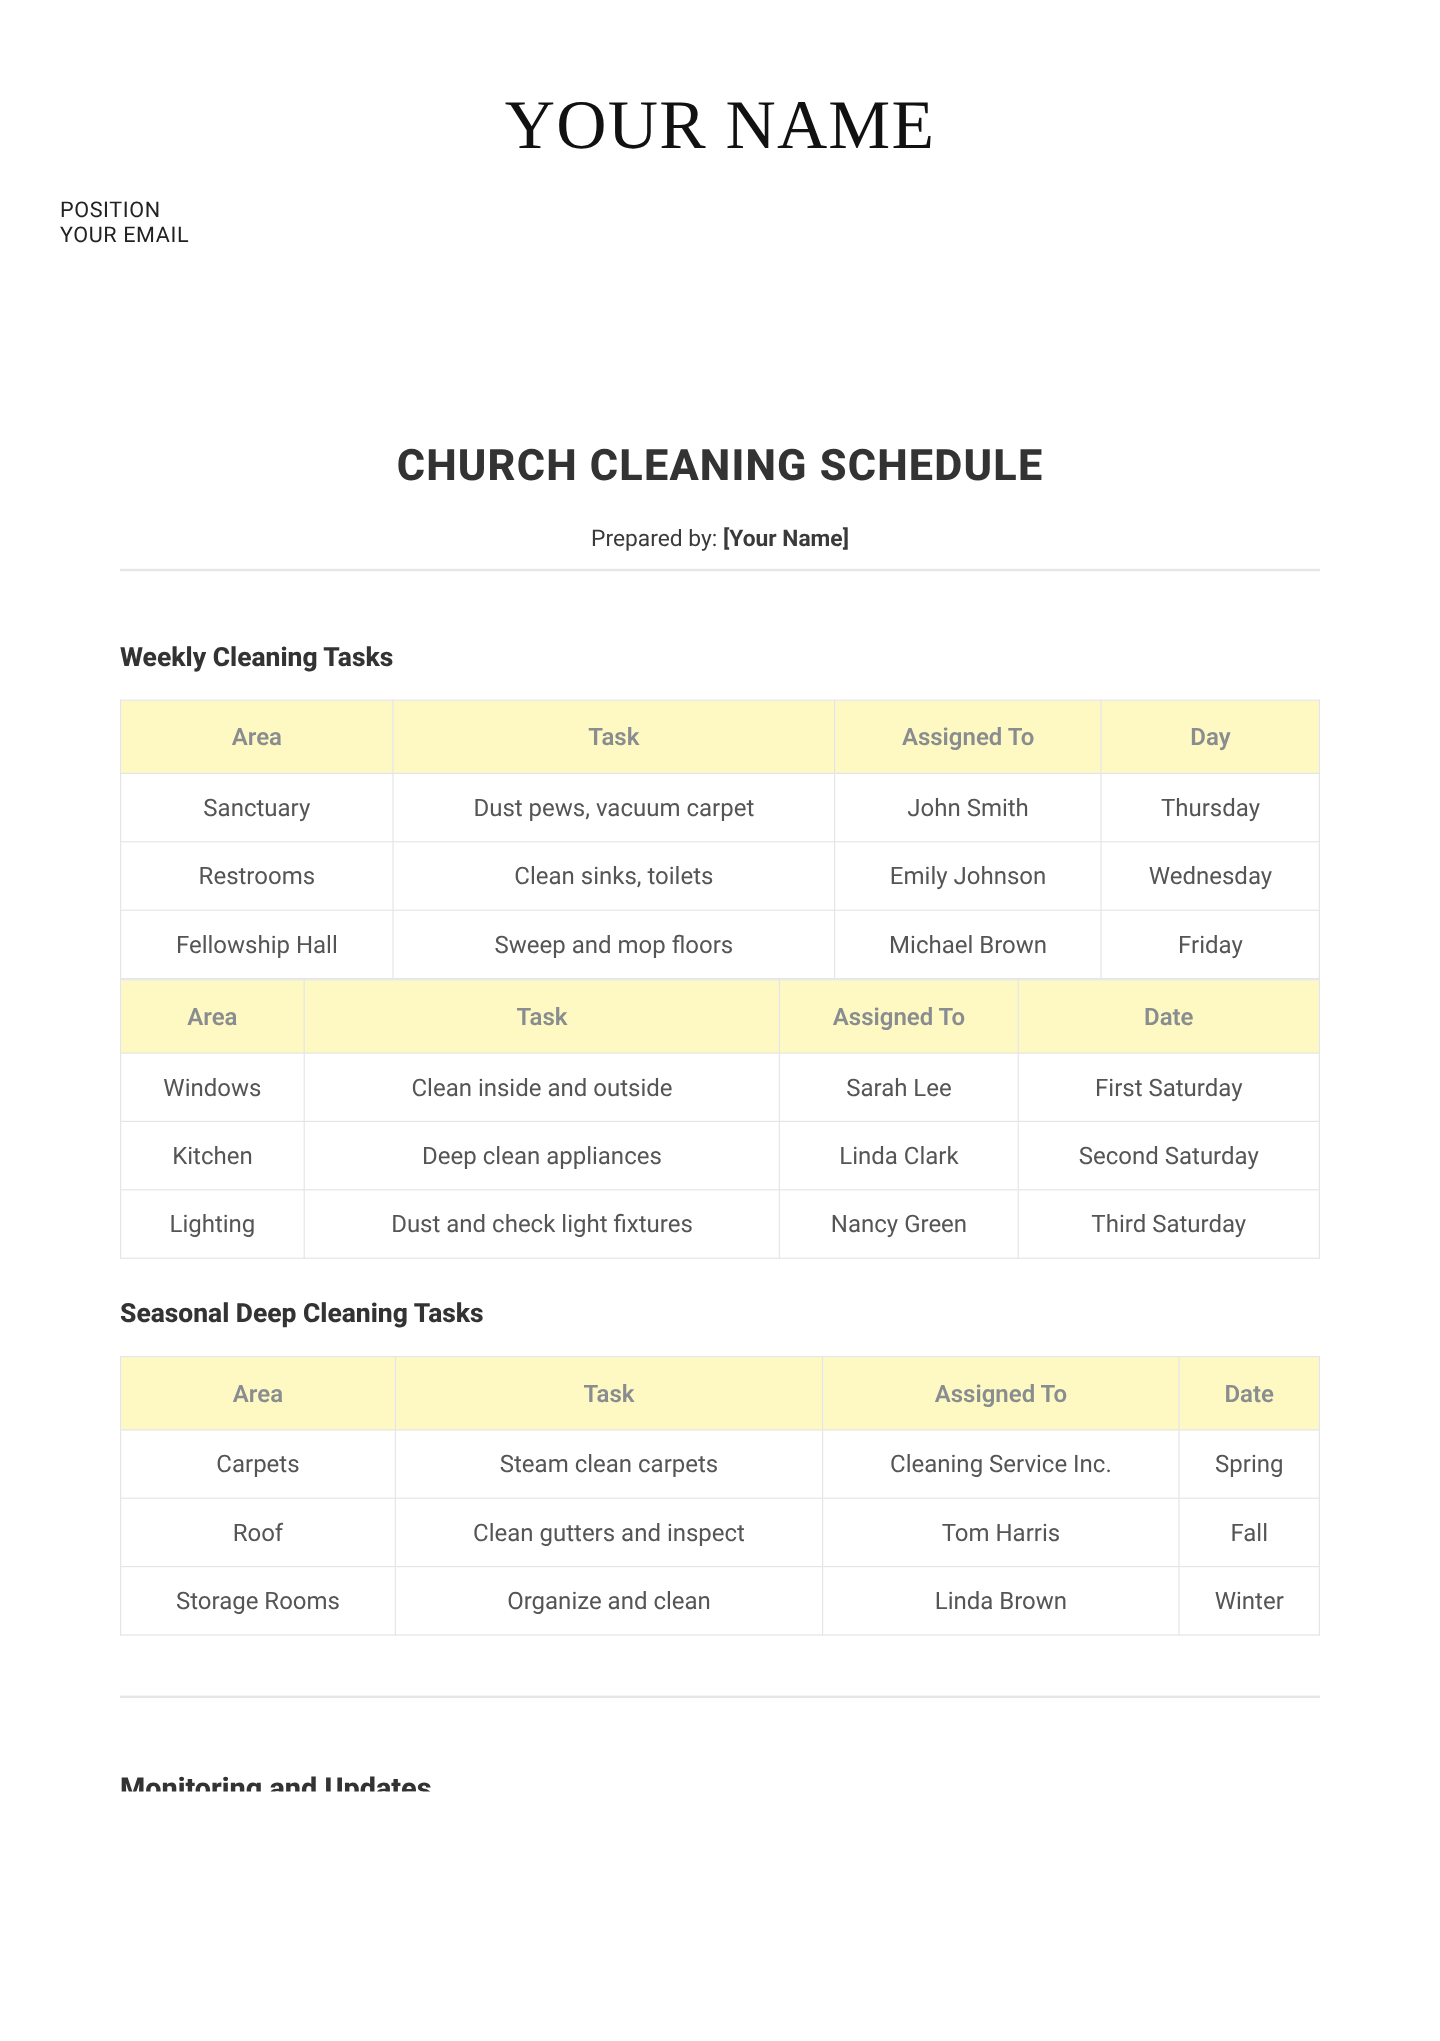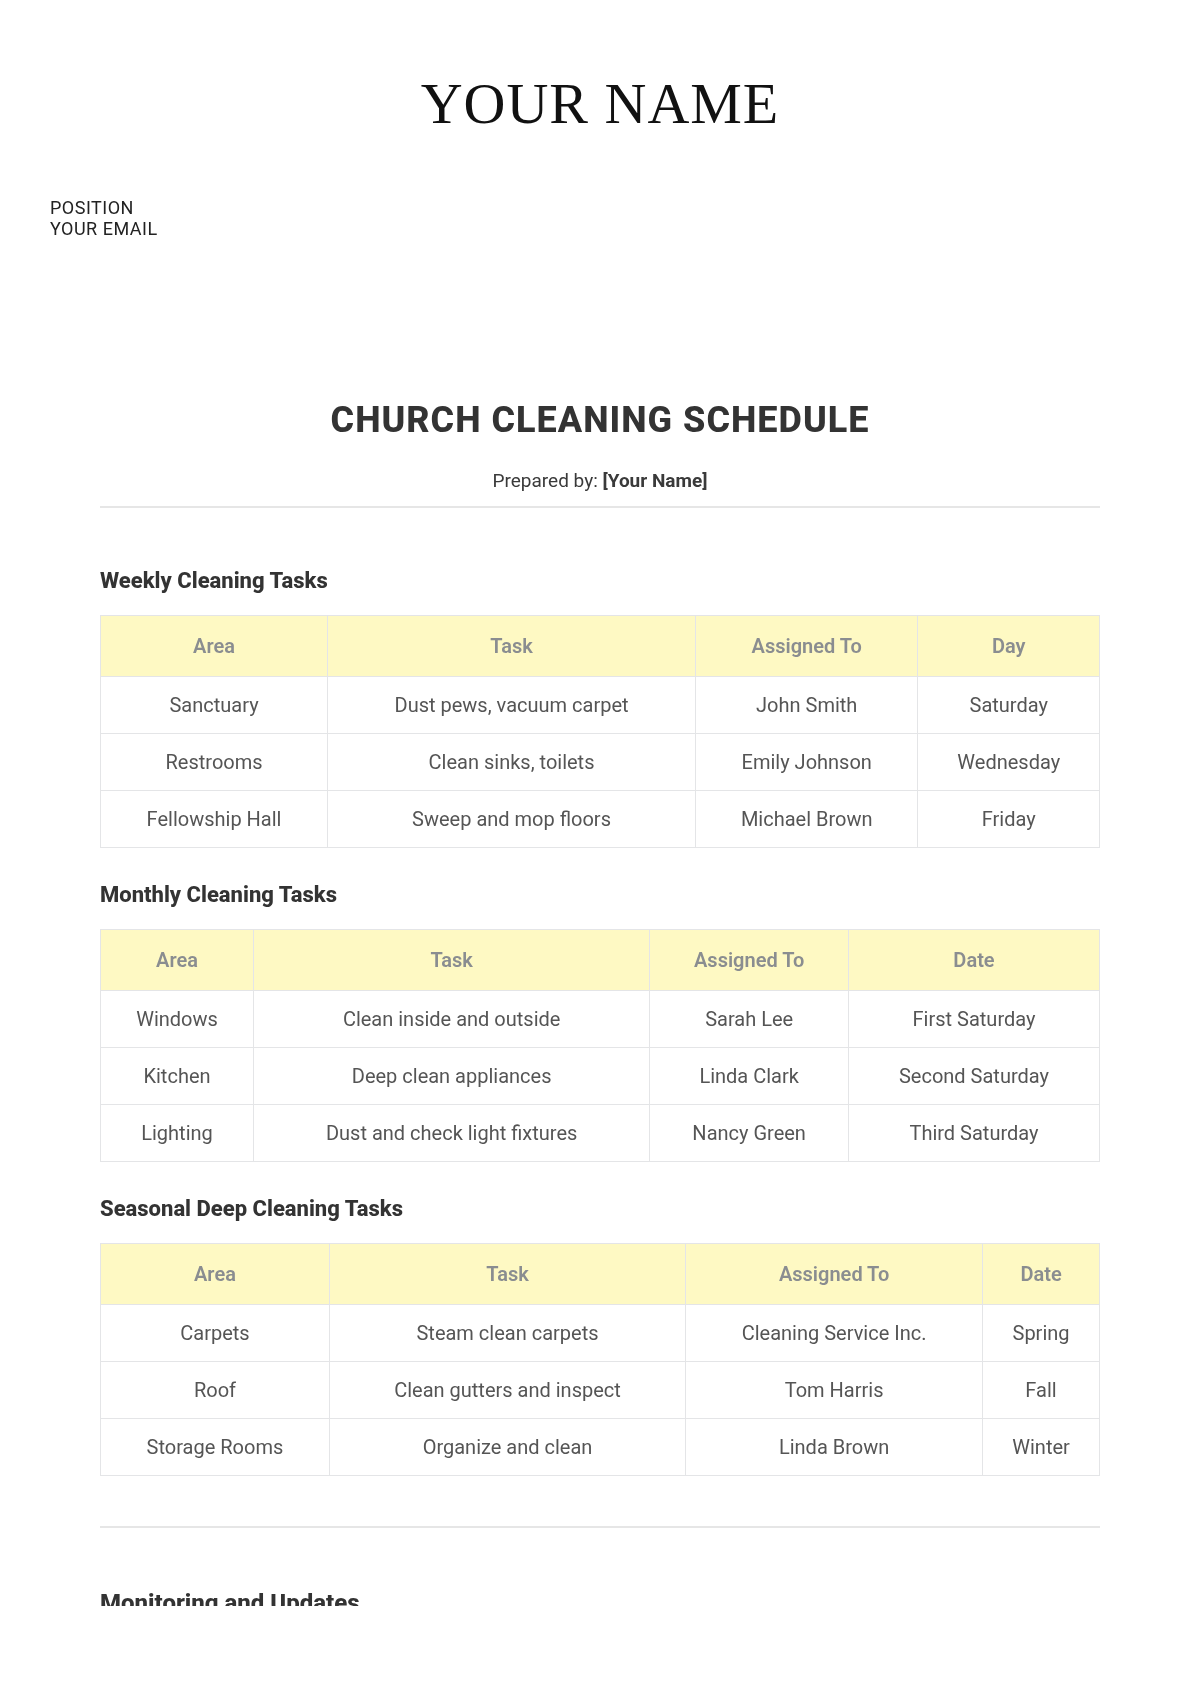--- a/index.html
+++ b/index.html
@@ -11,21 +11,21 @@
     margin: 0 auto;
     padding: 70px 50px 40px 50px;
   }
   .page-title {
     text-align: center;
     font-family: "Times New Roman", Times, serif;
     font-size: 58px;
     font-weight: 400;
     letter-spacing: 1px;
     color: #111;
-    margin-bottom: 60px;
+    margin-bottom: 28px;
   }
   .meta-row {
     display: flex;
     justify-content: space-between;
     font-size: 18px;
     letter-spacing: 0.5px;
     color: #222;
     margin-bottom: 160px;
     flex-direction: column;
   }
@@ -126,38 +126,37 @@
         <th>Task</th>
         <th>Assigned To</th>
         <th>Day</th>
       </tr>
     </thead>
     <tbody>
       <tr>
         <td>Sanctuary</td>
         <td>Dust pews, vacuum carpet</td>
         <td>John Smith</td>
-        <td>Saturday</td>
+        <td>Thursday</td>
       </tr>
       <tr>
         <td>Restrooms</td>
         <td>Clean sinks, toilets</td>
         <td>Emily Johnson</td>
         <td>Wednesday</td>
       </tr>
       <tr>
         <td>Fellowship Hall</td>
         <td>Sweep and mop floors</td>
         <td>Michael Brown</td>
         <td>Friday</td>
       </tr>
     </tbody>
   </table>
 
-  <h3 class="section-title">Monthly Cleaning Tasks</h3>
   <table>
     <thead>
       <tr>
         <th>Area</th>
         <th>Task</th>
         <th>Assigned To</th>
         <th>Date</th>
       </tr>
     </thead>
     <tbody>

